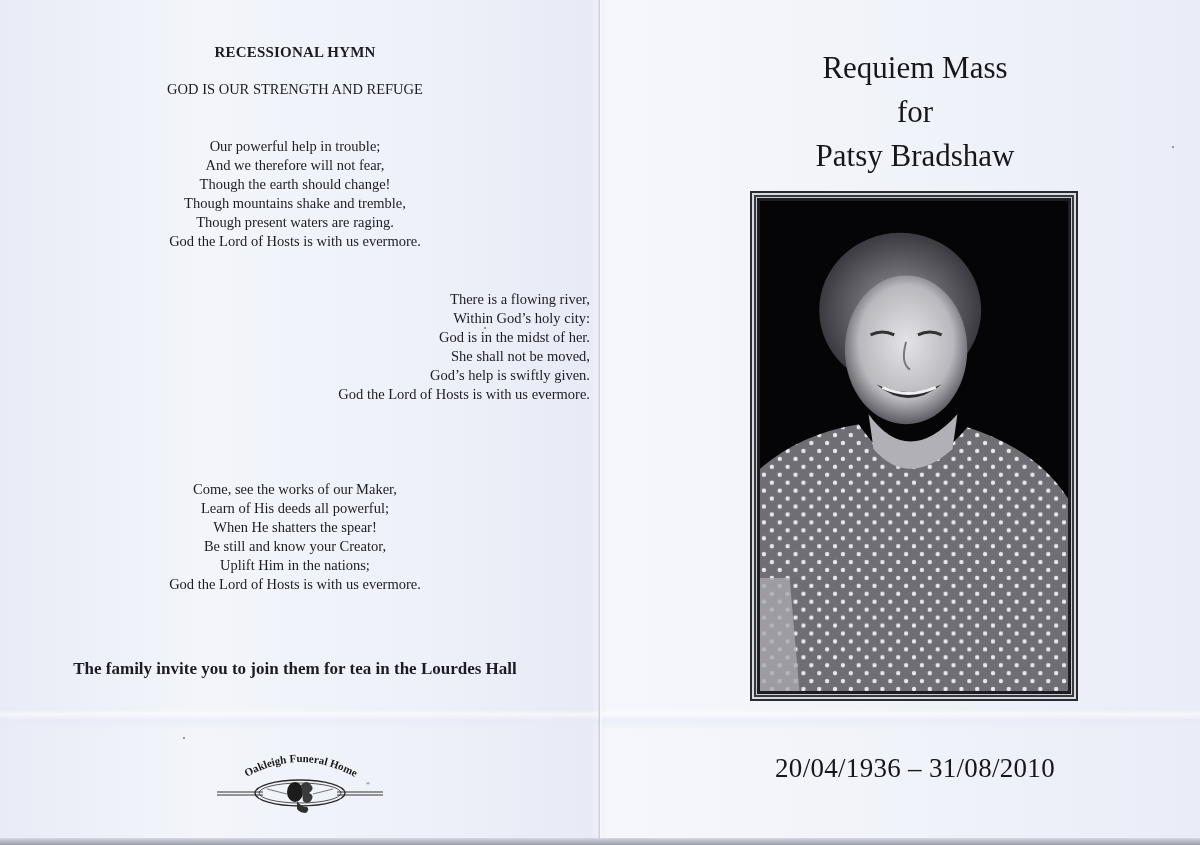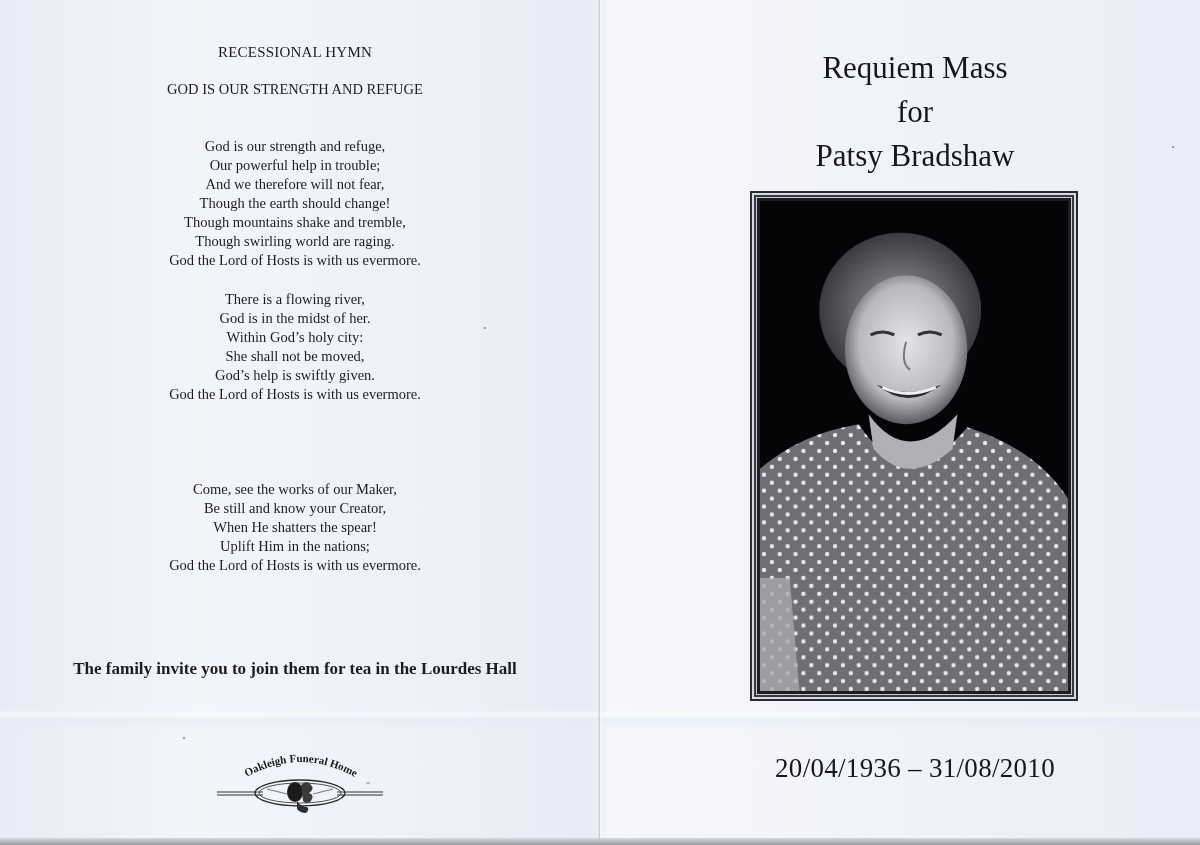--- a/index.html
+++ b/index.html
@@ -21,33 +21,33 @@
     }
     .bottom-edge {
       position: absolute; left: 0; top: 838px; width: 1200px; height: 7px;
       background: linear-gradient(180deg, #d6d9e3, #9a9ca6);
     }
 
     
     .left { position: absolute; left: 0; top: 0; width: 600px; height: 845px; }
     .hymn-heading {
       position: absolute; left: 0; width: 590px; top: 44px; text-align: center;
-      font-weight: normal; font-size: 15px; letter-spacing: 0.2px;
+      font-weight: bold; font-size: 15px; letter-spacing: 0.2px;
     }
     .hymn-title {
       position: absolute; left: 0; width: 590px; top: 80px; text-align: center;
       font-size: 14.5px; line-height: 19px;
     }
     .verse {
       position: absolute; left: 0; width: 590px; text-align: center;
       font-size: 14.5px; line-height: 19px;
     }
     .verse .line { display: block; white-space: nowrap; }
     .v1 { top: 137px; }
-    .v2 { top: 290px; }
+    .v2 { top: 290px; text-align: right; }
     .v3 { top: 444px; margin-top: 36px; }
     .invite {
       position: absolute; left: 0; width: 590px; top: 619px; text-align: center;
       font-weight: bold; font-size: 17px; white-space: nowrap; margin-top: 40px;
     }
     .logo {
       position: absolute; left: 215px; top: 745px; width: 170px; height: 70px;
     }
 
     
@@ -81,42 +81,42 @@
 <div class="paper"></div>
 <div class="fold"></div>
 
 <section class="left">
   <div class="hymn-heading">RECESSIONAL HYMN</div>
   <div class="hymn-title">
     <div>GOD IS OUR STRENGTH AND REFUGE</div>
   </div>
 
   <div class="verse v1">
-    <span class="line">God is our strength and refuge,</span>
     <span class="line">Our powerful help in trouble;</span>
     <span class="line">And we therefore will not fear,</span>
     <span class="line">Though the earth should change!</span>
     <span class="line">Though mountains shake and tremble,</span>
-    <span class="line">Though swirling world are raging.</span>
+    <span class="line">Though present waters are raging.</span>
     <span class="line">God the Lord of Hosts is with us evermore.</span>
   </div>
 
   <div class="verse v2">
     <span class="line">There is a flowing river,</span>
+    <span class="line">Within God’s holy city:</span>
     <span class="line">God is in the midst of her.</span>
-    <span class="line">Within God’s holy city:</span>
     <span class="line">She shall not be moved,</span>
     <span class="line">God’s help is swiftly given.</span>
     <span class="line">God the Lord of Hosts is with us evermore.</span>
   </div>
 
   <div class="verse v3">
     <span class="line">Come, see the works of our Maker,</span>
+    <span class="line">Learn of His deeds all powerful;</span>
+    <span class="line">When He shatters the spear!</span>
     <span class="line">Be still and know your Creator,</span>
-    <span class="line">When He shatters the spear!</span>
     <span class="line">Uplift Him in the nations;</span>
     <span class="line">God the Lord of Hosts is with us evermore.</span>
   </div>
 
   <div class="invite">The family invite you to join them for tea in the Lourdes Hall</div>
 
   <div class="logo">
     <svg width="170" height="70" viewBox="0 0 170 70">
       <defs>
         <path id="arc" d="M 22 38 Q 85 -4 150 38"></path>

